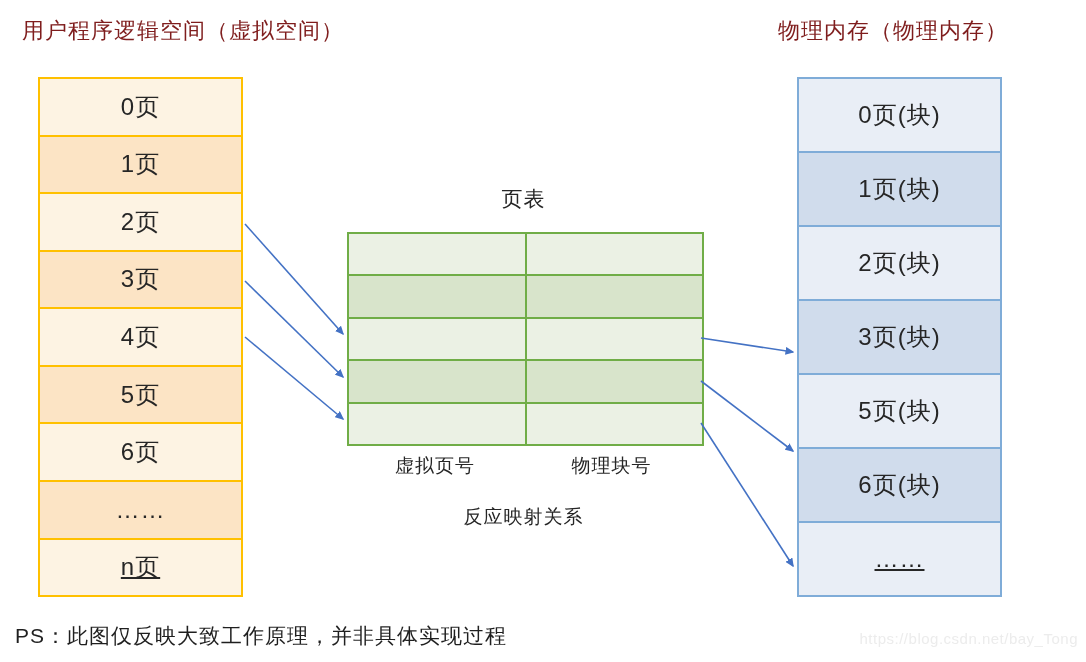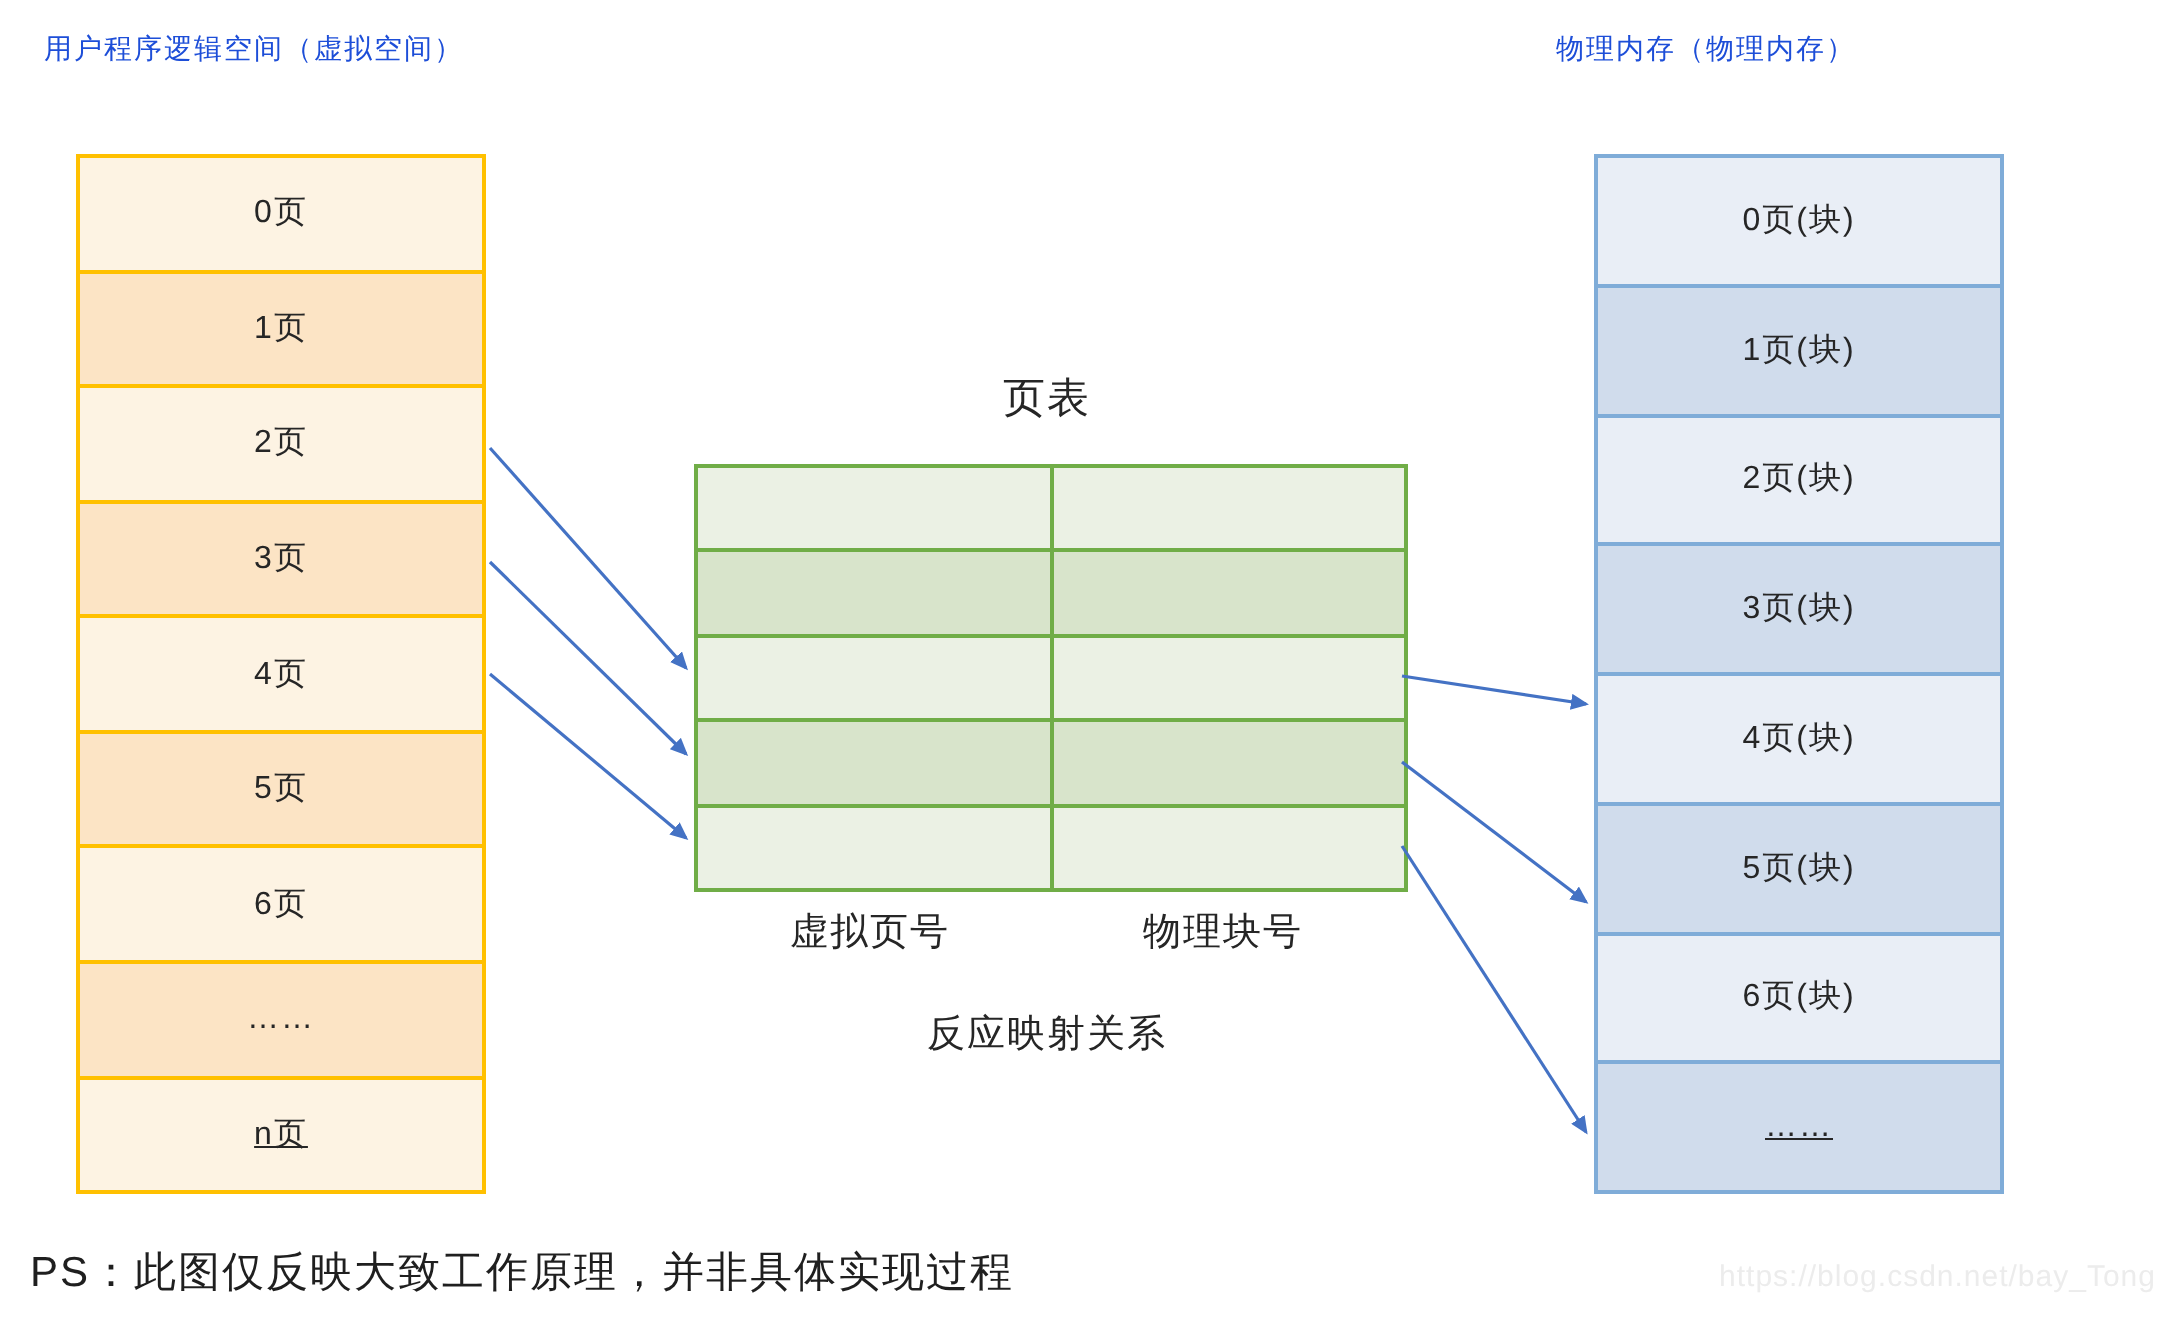--- a/index.html
+++ b/index.html
@@ -1,27 +1,27 @@
 <!DOCTYPE html>
 <html style="--virtual-border: #FFC000; --virtual-light: #FDF3E3; --virtual-dark: #FCE4C5; --table-border: #70AD47; --table-light: #EBF1E4; --table-dark: #D8E4CB; --memory-border: #7FACD8; --memory-light: #E9EEF6; --memory-dark: #D0DCEC; --arrow: #4472C4;"><head>
 <meta charset="utf-8">
 <style>
   html,body{margin:0;padding:0;background:#ffffff;}
   body{font-family:"Liberation Sans","DejaVu Sans",sans-serif;color:#262626;}
   .canvas{position:relative;width:1086px;height:662px;background:#fff;overflow:hidden;}
 
-  .title{position:absolute;top:16px;font-size:14px;letter-spacing:1px;color:#1d4ed8;white-space:nowrap;}
+  .title{position:absolute;top:16px;font-size:22px;letter-spacing:1px;color:#7f1d1d;white-space:nowrap;}
   .title-left{left:22px;}
   .title-right{left:778px;}
 
   
   .mem-col{position:absolute;top:77px;width:201px;height:516px;display:flex;flex-direction:column;}
   .col-virtual{left:38px;border:2px solid var(--virtual-border);}
   .col-physical{left:797px;border:2px solid var(--memory-border);}
-  .mem-cell{flex:1;display:flex;align-items:center;justify-content:center;font-size:16px;letter-spacing:1px;}
+  .mem-cell{flex:1;display:flex;align-items:center;justify-content:center;font-size:24px;letter-spacing:1px;}
   .col-virtual .mem-cell{border-bottom:2px solid var(--virtual-border);}
   .col-physical .mem-cell{border-bottom:2px solid var(--memory-border);}
   .mem-col .mem-cell:last-child{border-bottom:none;text-decoration:underline;}
   .col-virtual .mem-cell:nth-child(odd){background:var(--virtual-light);}
   .col-virtual .mem-cell:nth-child(even){background:var(--virtual-dark);}
   .col-physical .mem-cell:nth-child(odd){background:var(--memory-light);}
   .col-physical .mem-cell:nth-child(even){background:var(--memory-dark);}
 
   
   .pt-title{position:absolute;left:347px;top:185px;width:353px;text-align:center;font-size:21px;letter-spacing:1px;}
@@ -90,21 +90,20 @@
 
   <div class="pt-label pt-label-right">物理块号</div>
   <div class="pt-label pt-label-left">虚拟页号</div>
   <div class="pt-caption">反应映射关系</div>
 
   <div class="mem-col col-physical">
     <div class="mem-cell">0页(块)</div>
     <div class="mem-cell">1页(块)</div>
     <div class="mem-cell">2页(块)</div>
     <div class="mem-cell">3页(块)</div>
-    <div class="mem-cell">4页(块)</div>
     <div class="mem-cell">5页(块)</div>
     <div class="mem-cell">6页(块)</div>
     <div class="mem-cell">……</div>
   </div>
 
   <svg class="arrows" xmlns="http://www.w3.org/2000/svg">
     <defs>
       <marker id="ah" markerWidth="9" markerHeight="8" refX="7.5" refY="4" orient="auto" markerUnits="userSpaceOnUse">
         <path d="M0,0 L9,4 L0,8 z" fill="#4472C4"></path>
       </marker>

